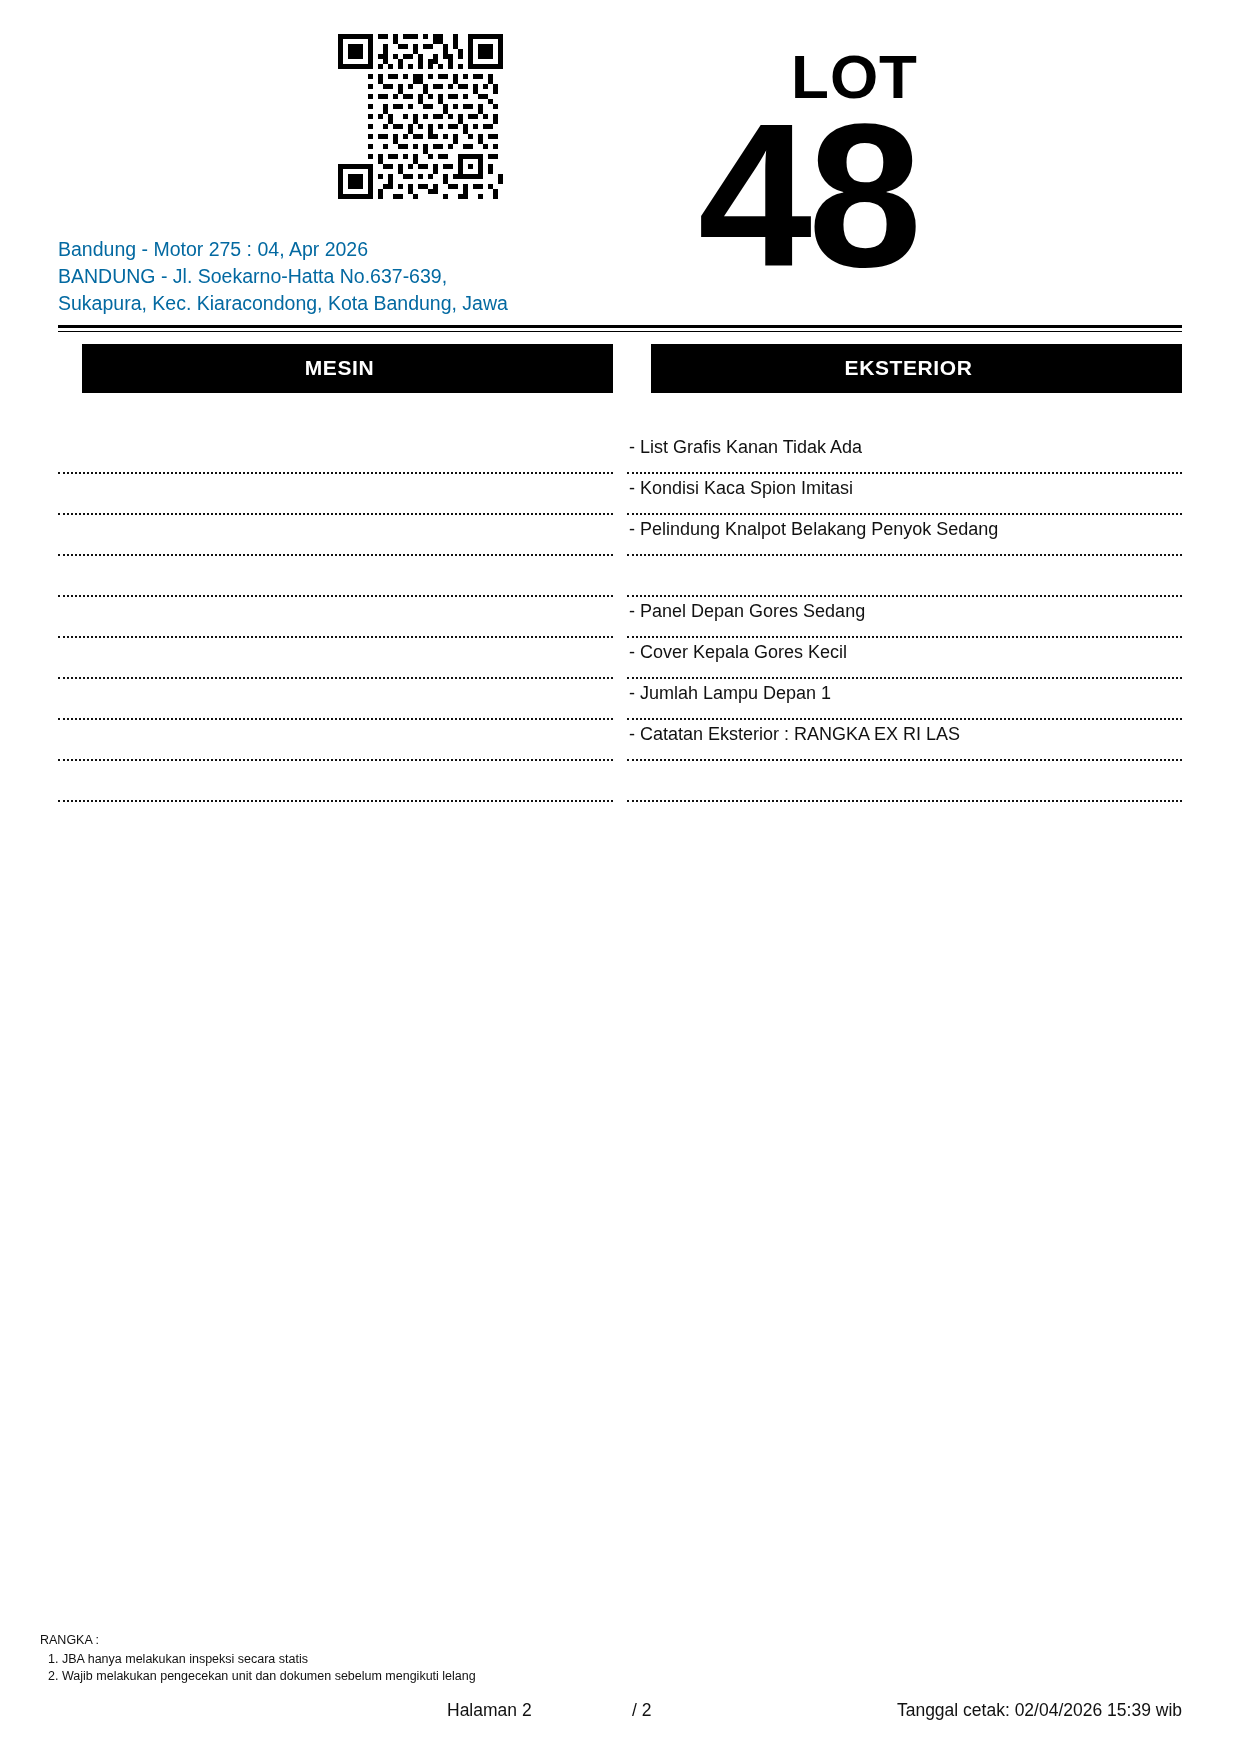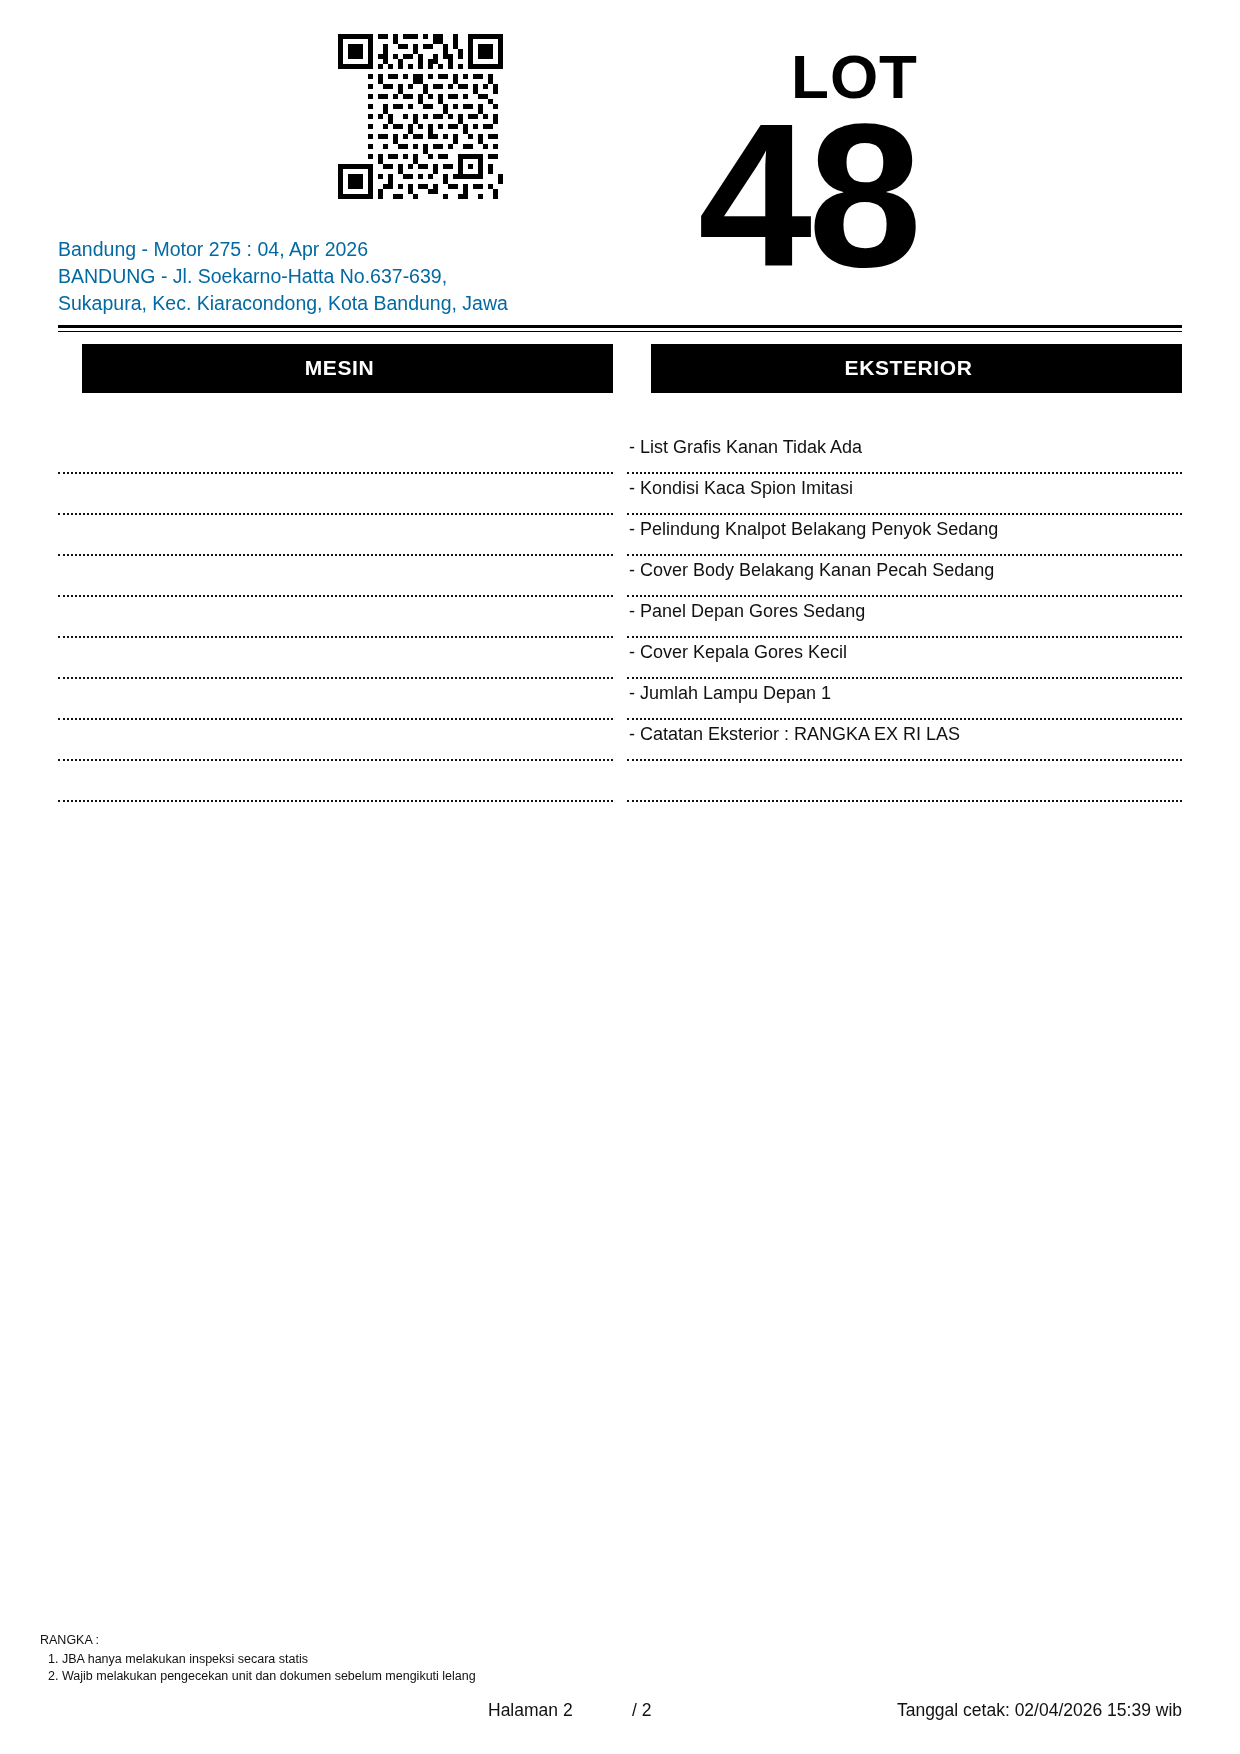--- a/index.html
+++ b/index.html
@@ -167,21 +167,21 @@
 
   .footer-bottom {
     position: absolute;
     left: 0;
     top: 1700px;
     width: 1240px;
     height: 40px;
   }
   .page-num {
     position: absolute;
-    left: 488px;
+    left: 447px;
     top: 0;
     font-size: 17.5px;
     color: #111;
   }
   .page-total {
     position: absolute;
     left: 632px;
     top: 0;
     font-size: 17.5px;
     color: #111;
@@ -463,21 +463,20 @@
         </div>
         <div class="row">
           <div class="txt">- Kondisi Kaca Spion Imitasi</div>
           <div class="dots"></div>
         </div>
         <div class="row">
           <div class="txt">- Pelindung Knalpot Belakang Penyok Sedang</div>
           <div class="dots"></div>
         </div>
         <div class="row">
-          <div class="txt">- Cover Body Belakang Kanan Pecah Sedang</div>
           <div class="dots"></div>
         </div>
         <div class="row">
           <div class="txt">- Panel Depan Gores Sedang</div>
           <div class="dots"></div>
         </div>
         <div class="row">
           <div class="txt">- Cover Kepala Gores Kecil</div>
           <div class="dots"></div>
         </div>

